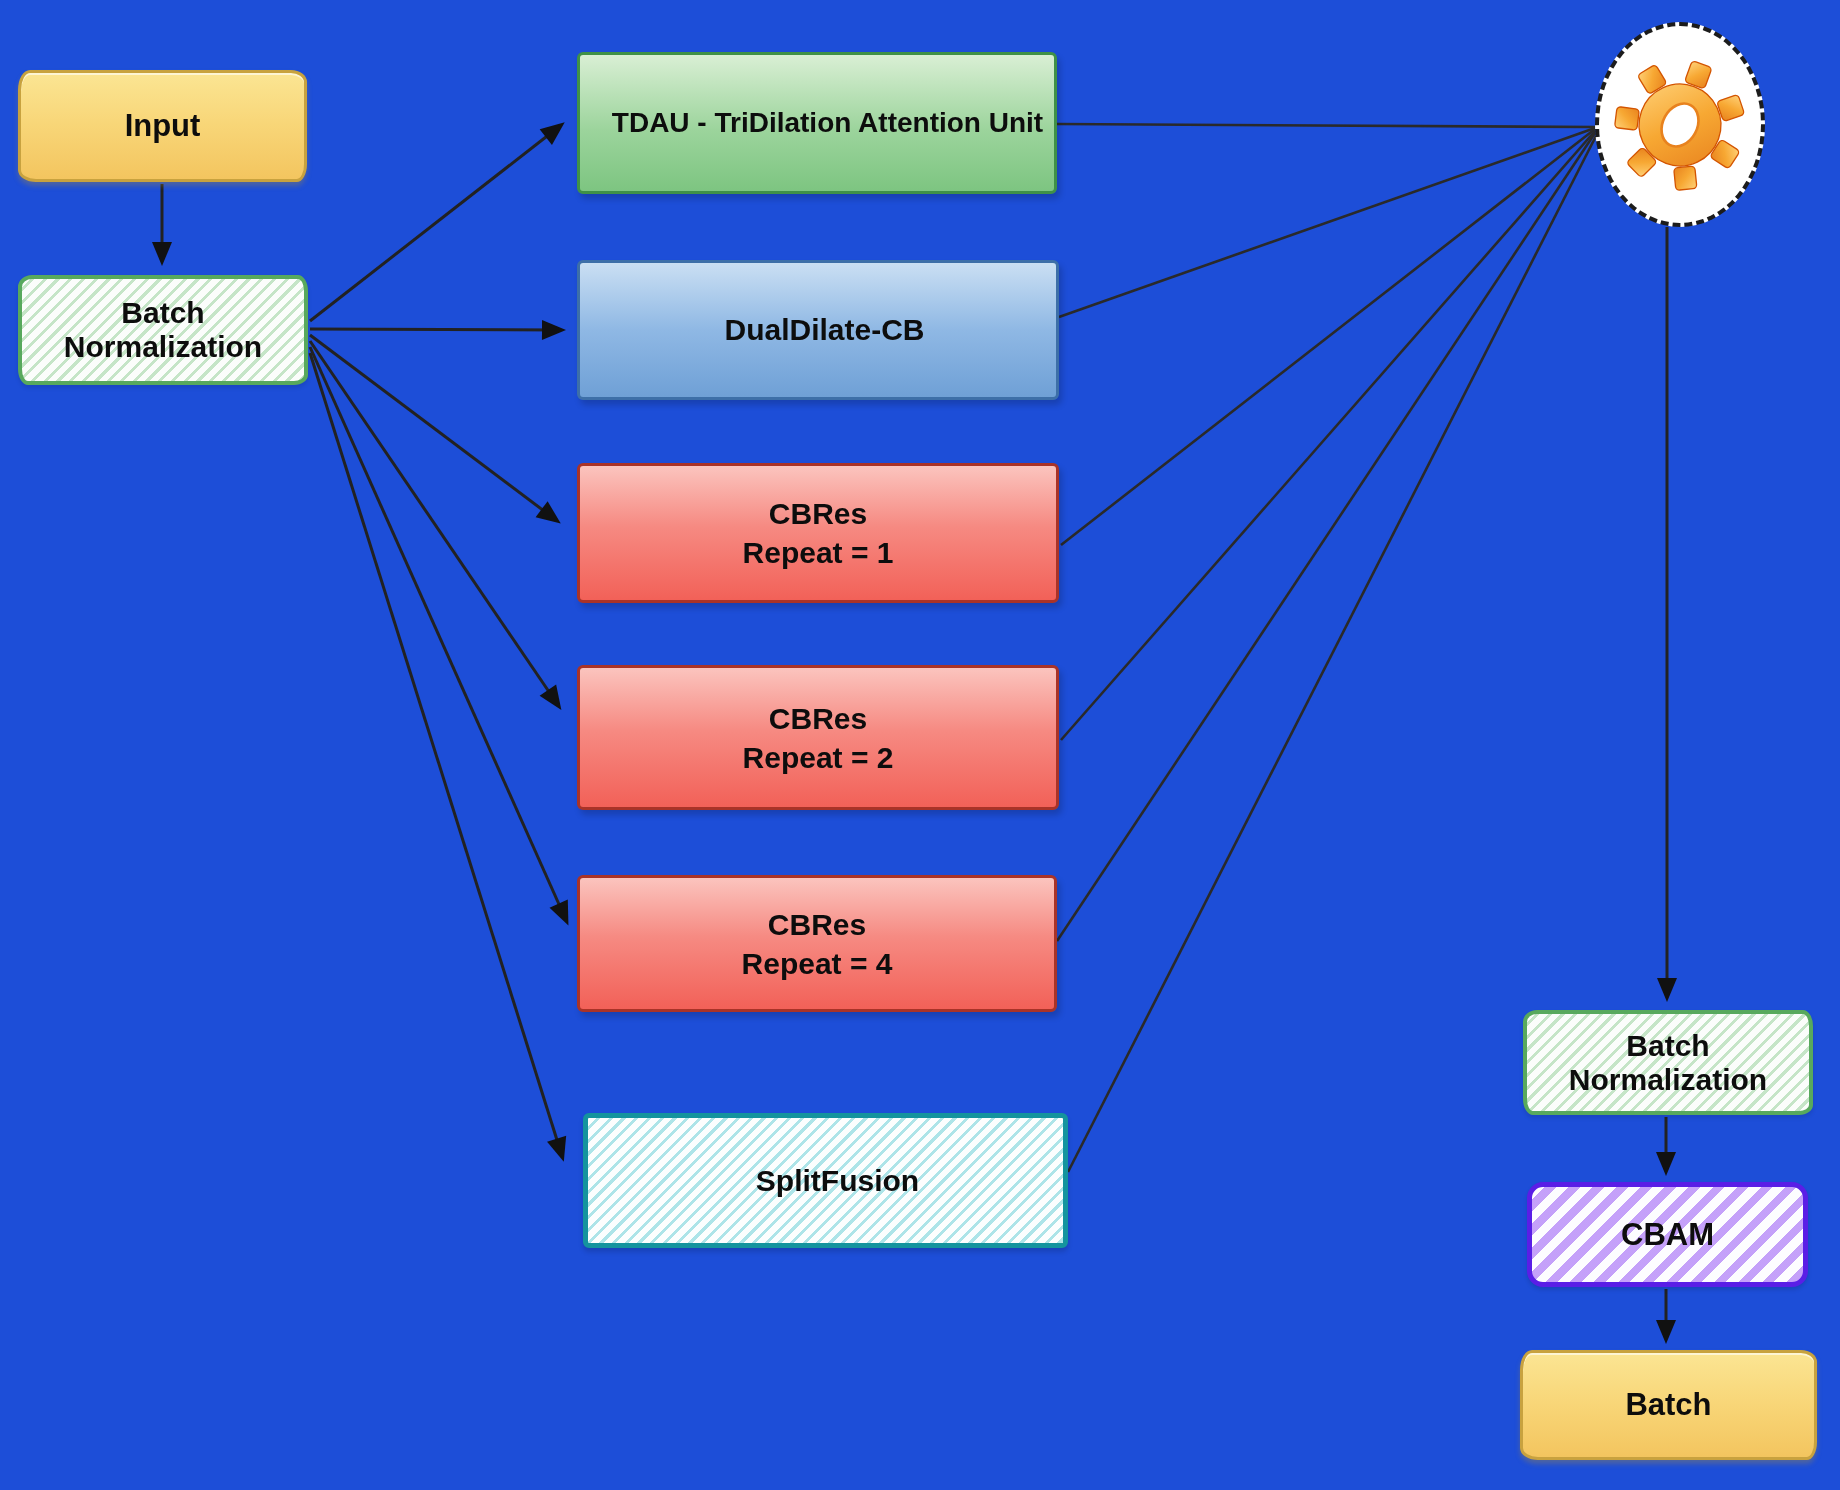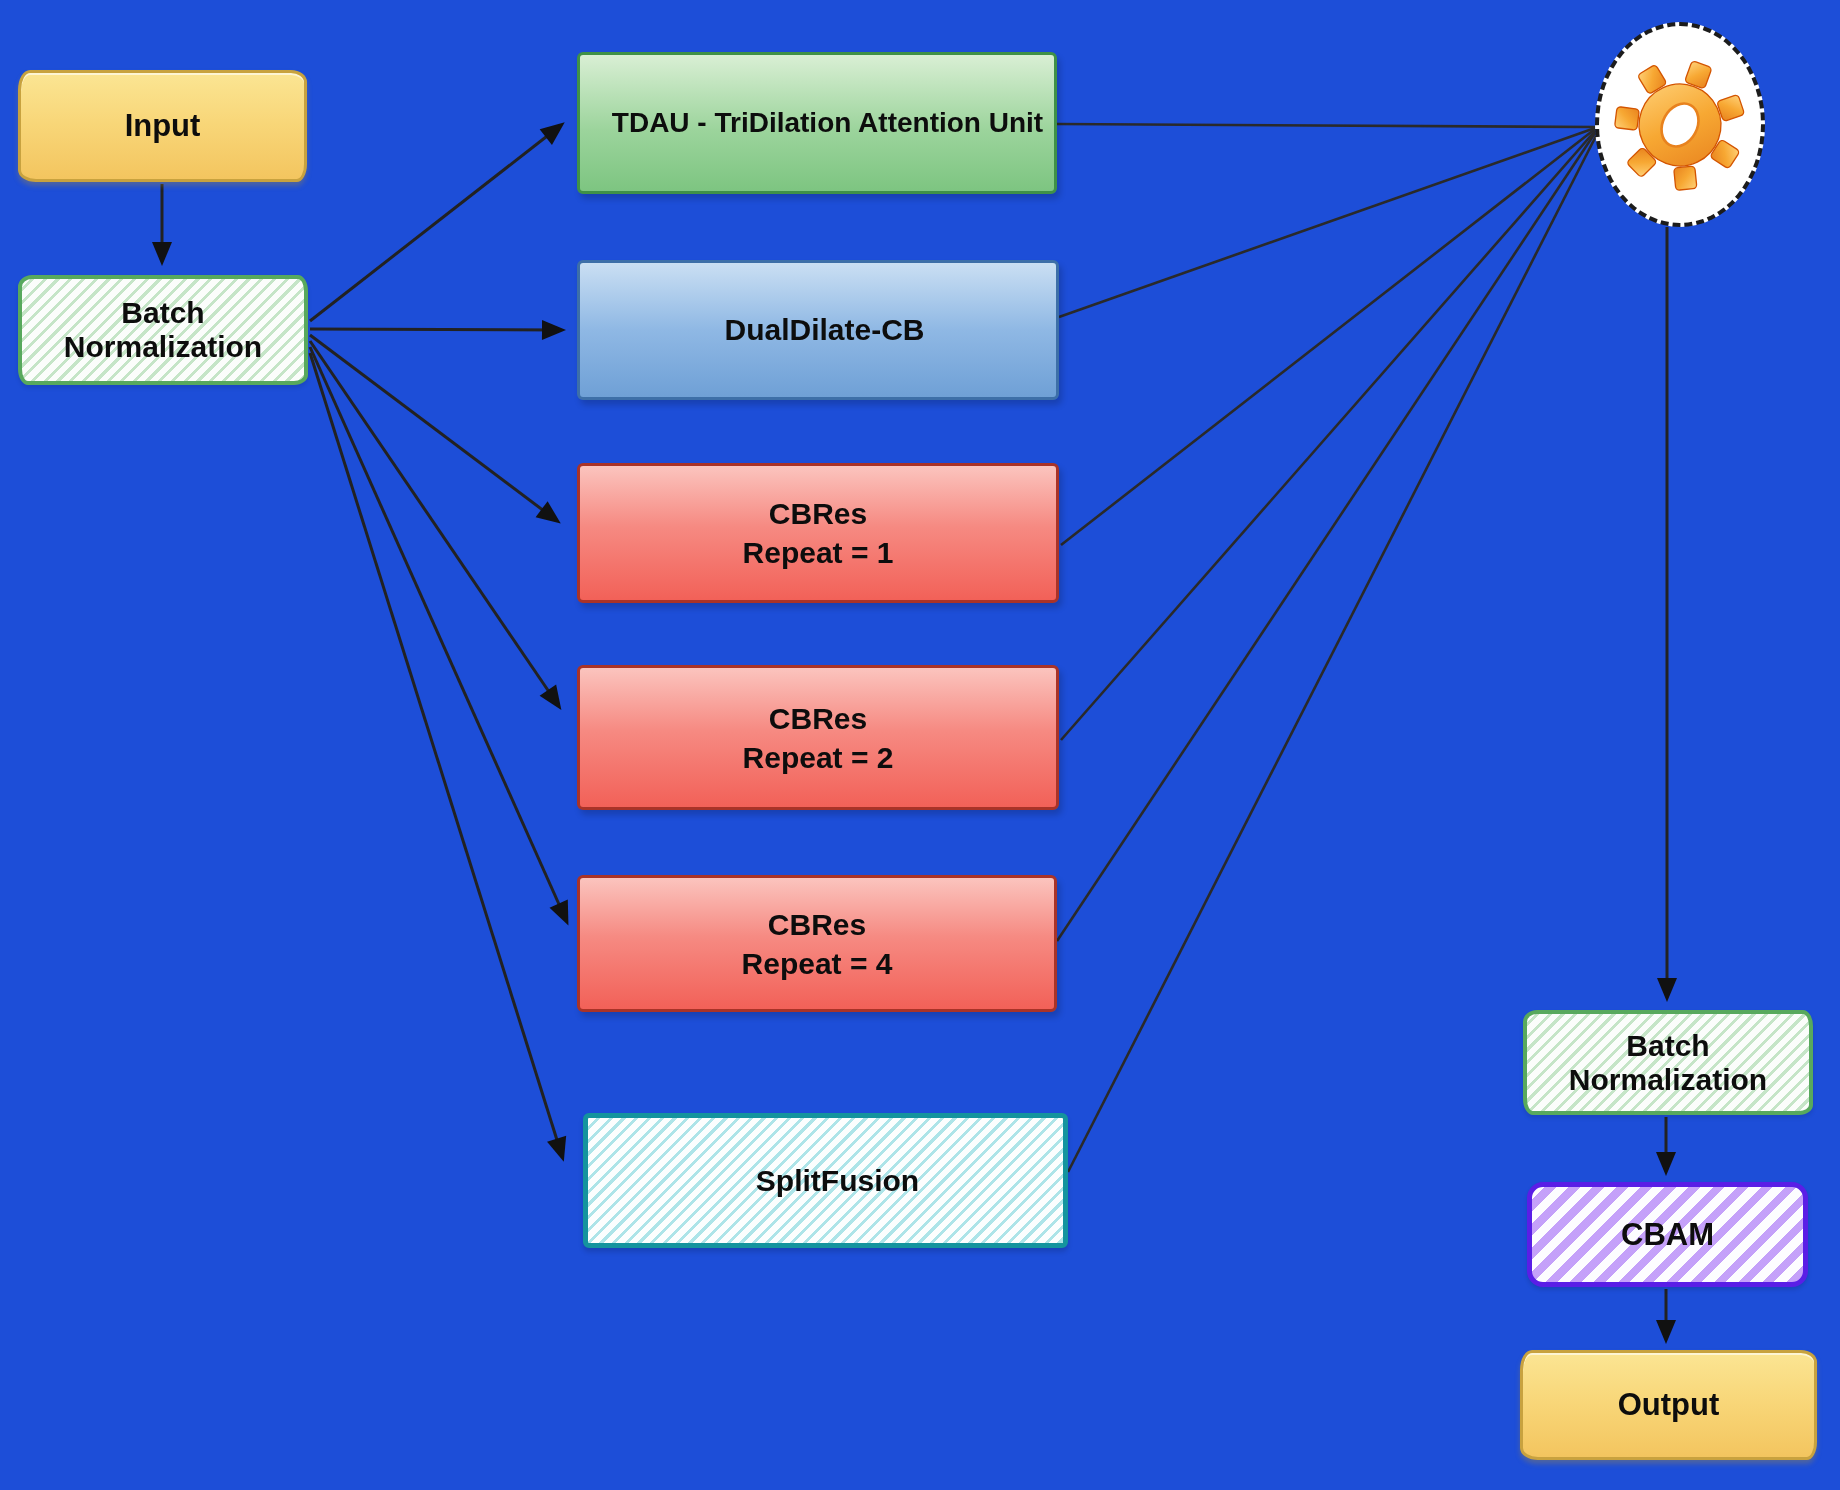--- a/index.html
+++ b/index.html
@@ -178,16 +178,16 @@
 
   <div class="node hatch-green" id="n-bn-right">
     <span>Batch Normalization</span>
   </div>
 
   <div class="node hatch-purple" id="n-cbam">
     <span>CBAM</span>
   </div>
 
   <div class="node box-yellow" id="n-output">
-    <span>Output</span>
+    <span>Batch</span>
   </div>
 
 </div>
 
 </body></html>

